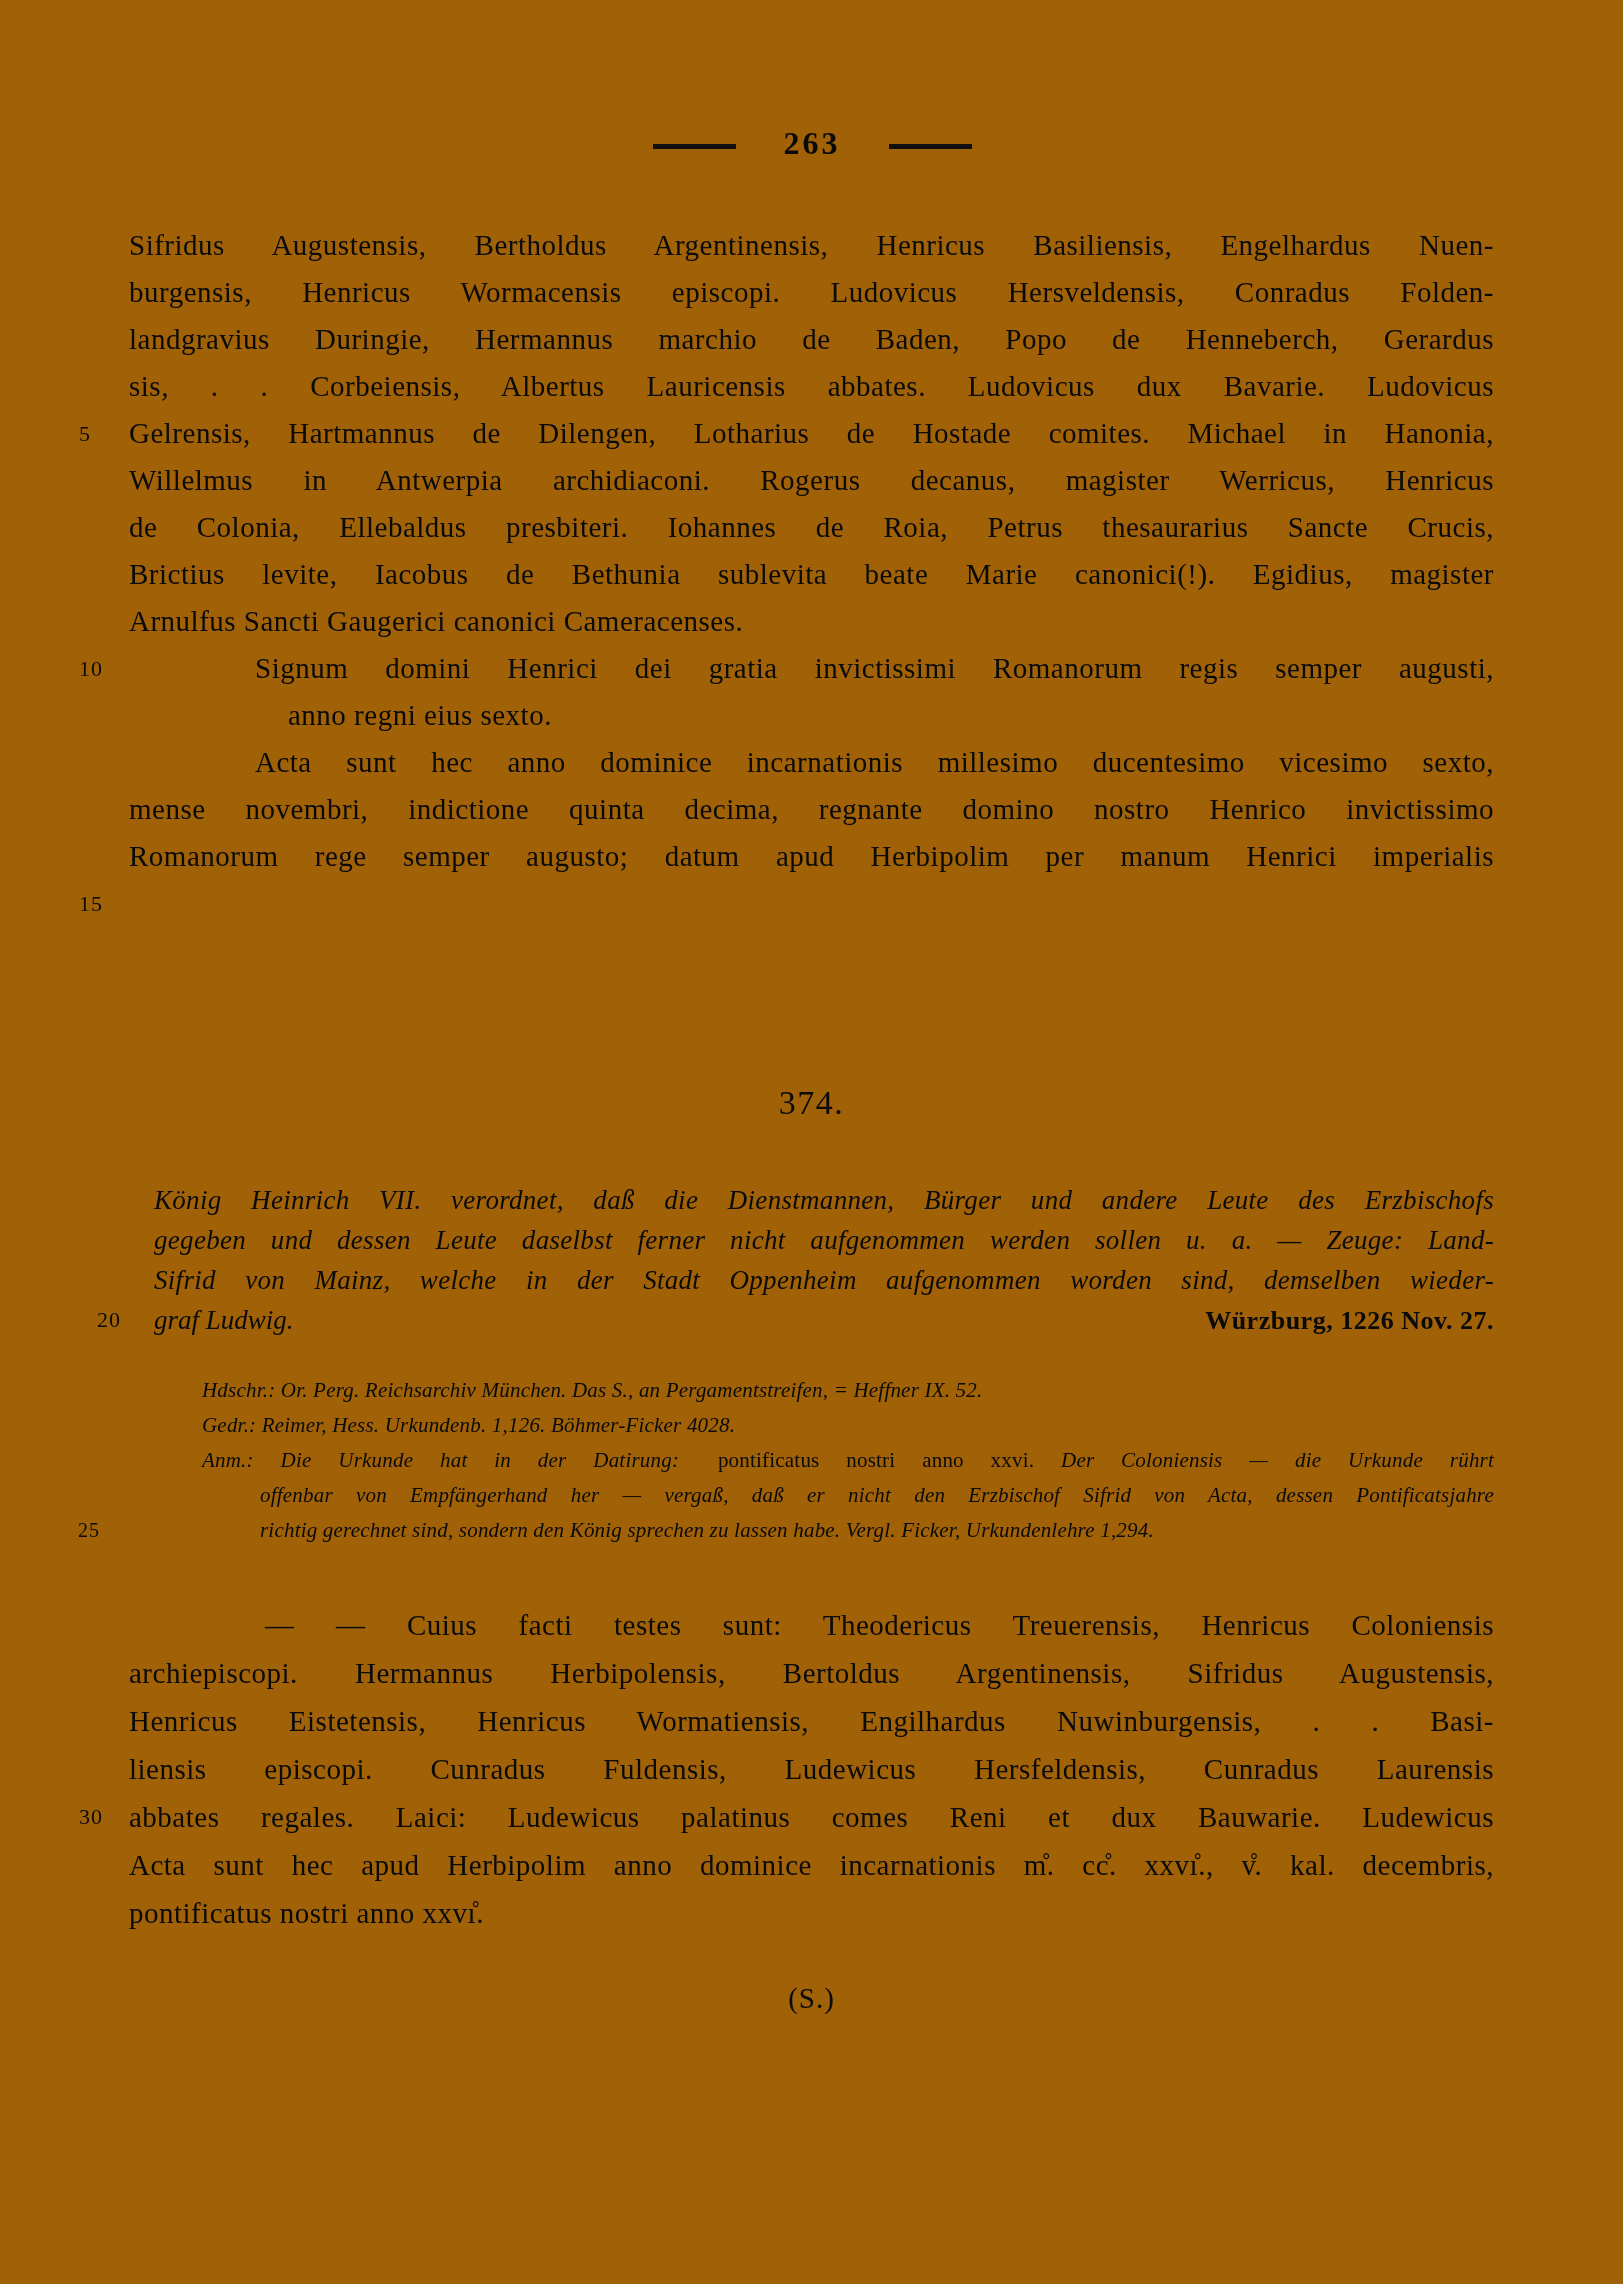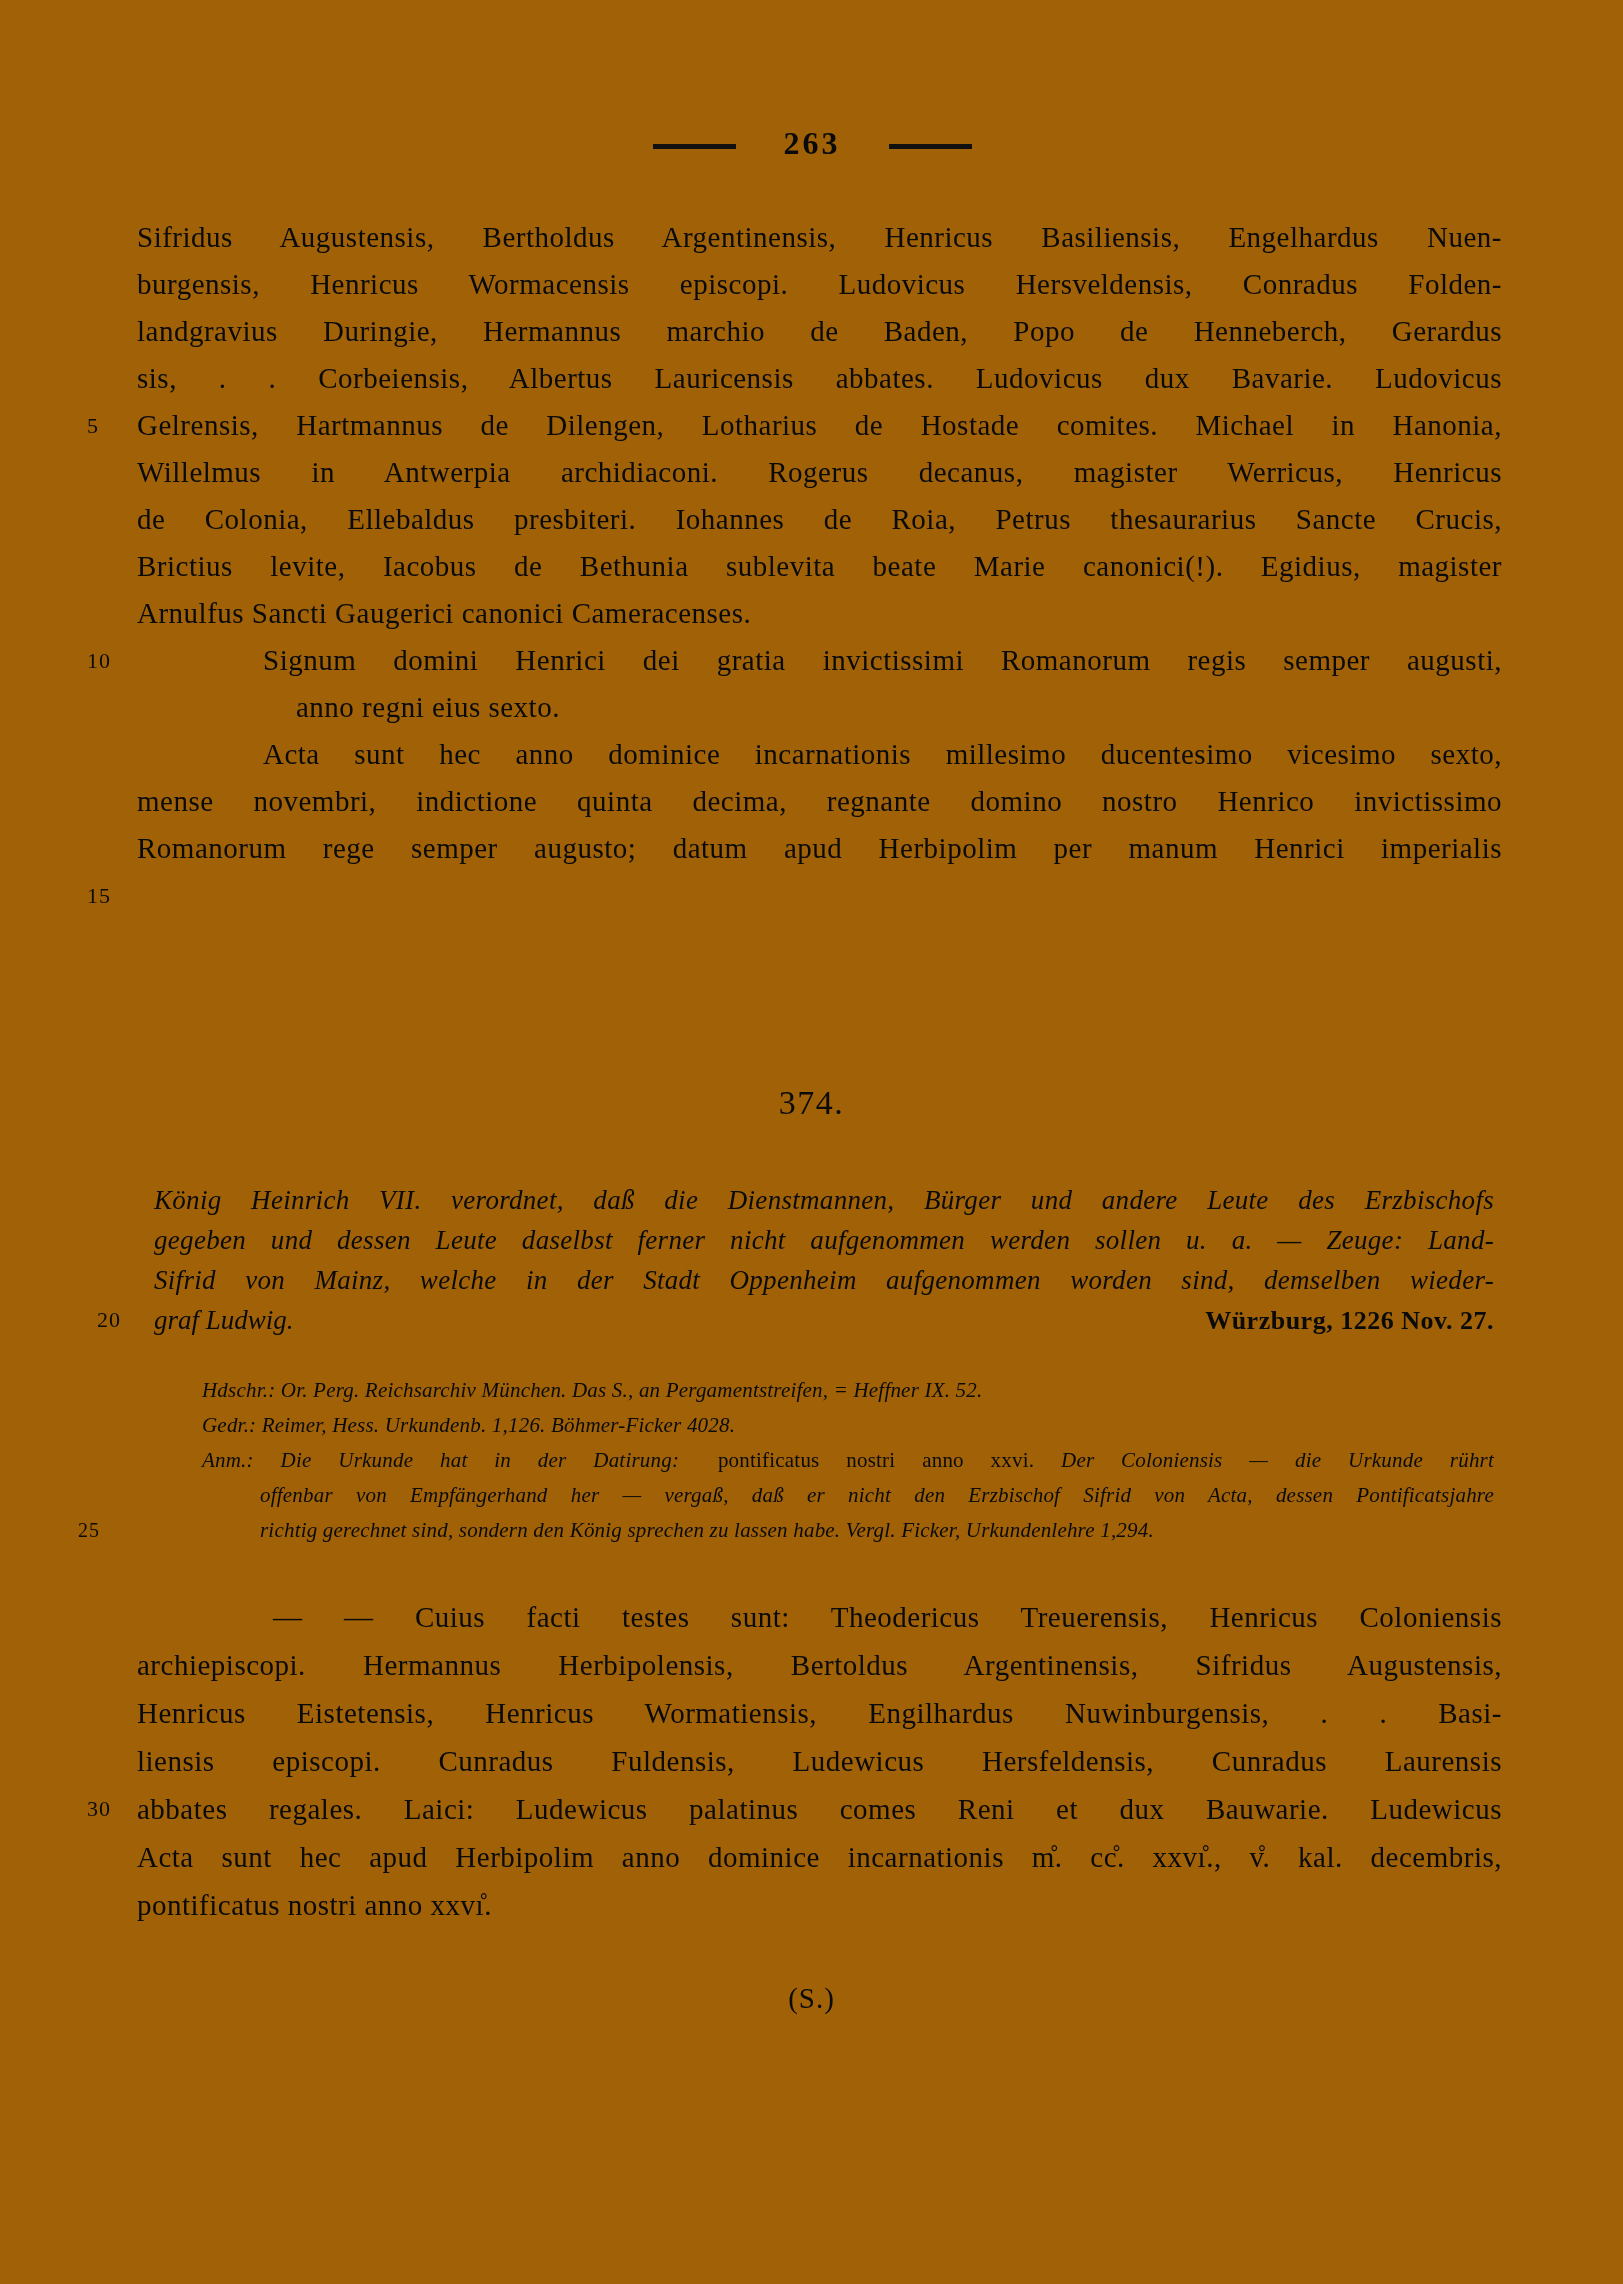--- a/index.html
+++ b/index.html
@@ -14,21 +14,21 @@
   
   .runhead{
     position:absolute;top:127px;left:0;width:100%;
     display:flex;align-items:center;justify-content:center;gap:48px;
   }
   .runhead .rule{width:83px;height:4.5px;background:#101010;margin-top:7px;}
   .runhead .pagenum{
     font-size:32px;font-weight:bold;letter-spacing:3px;line-height:1;
   }
   
-  .col{position:absolute;left:137px;width:1365px;}
+  .col{position:absolute;left:129px;width:1365px;margin-top:8px;}
   .line{
     position:relative;display:block;height:47px;line-height:47px;
     font-size:29px;letter-spacing:0.5px;
     text-align:justify;text-align-last:justify;
     white-space:normal;
   }
   .line.s{text-align:left;text-align-last:left;}
   .ind1{padding-left:126px;}
   .ind2{padding-left:159px;}
   .ind3{padding-left:136px;}

